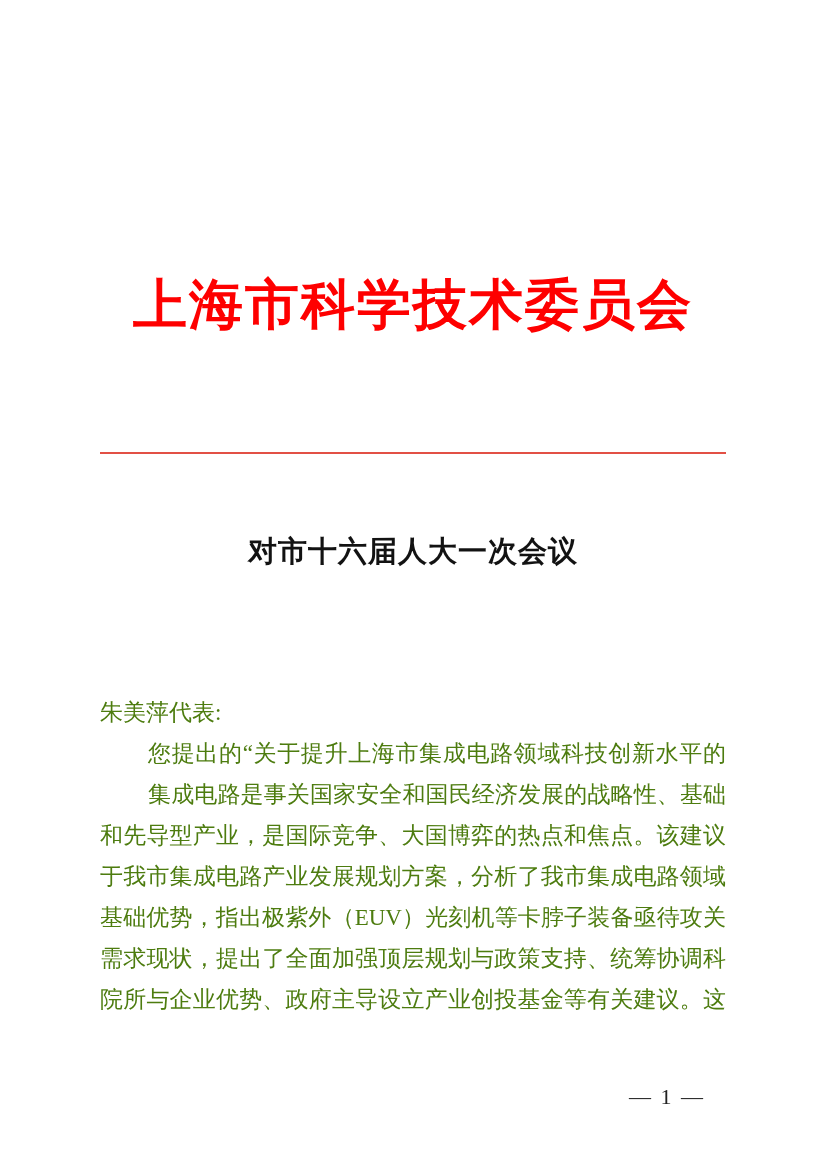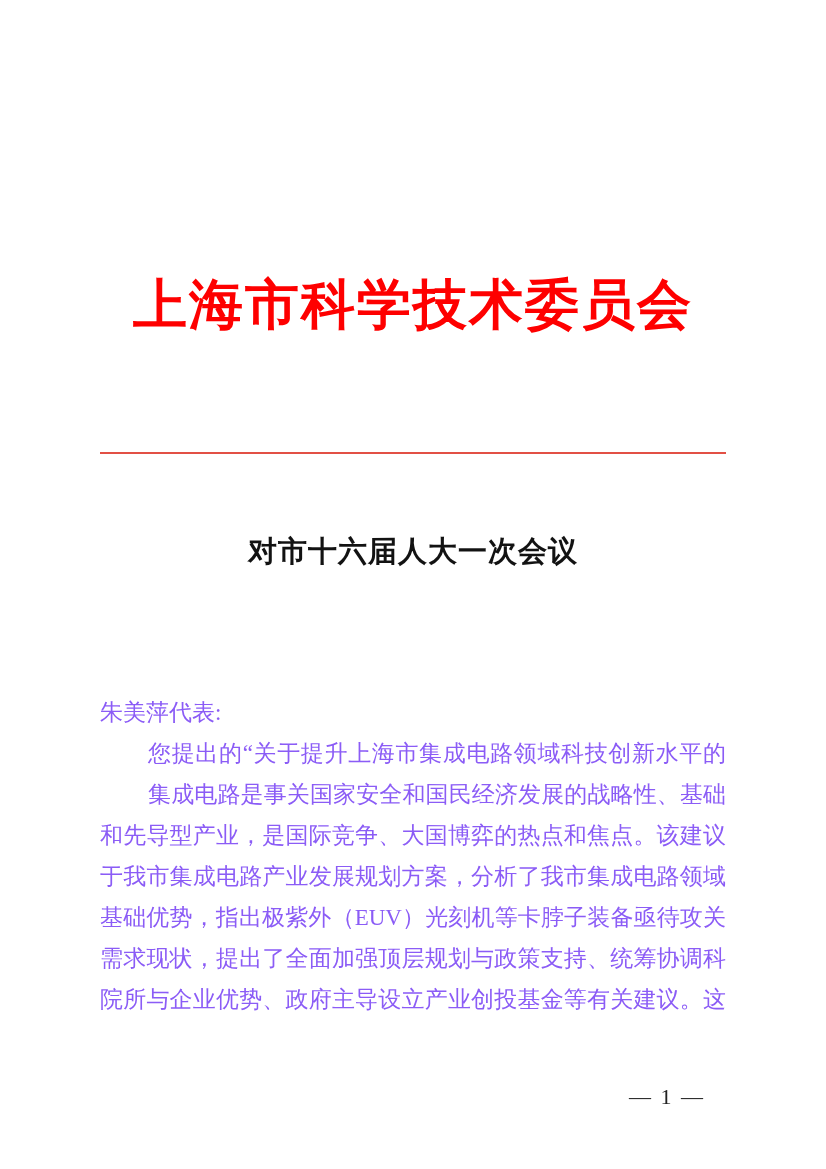--- a/index.html
+++ b/index.html
@@ -67,21 +67,21 @@
   .doc-title .title-line2 {
     margin-top: 26px;
   }
   .body-text {
     position: absolute;
     top: 692px;
     left: 100px;
     width: 626px;
     font-family: "Liberation Serif", serif;
     font-size: 23px;
-    color: #8b5cf6;
+    color: #4d7c0f;
   }
   .body-text .line {
     height: 41px;
     line-height: 41px;
     text-align: left;
     overflow: hidden;
   }
   .body-text .line.indent {
     text-indent: 48px;
   }

